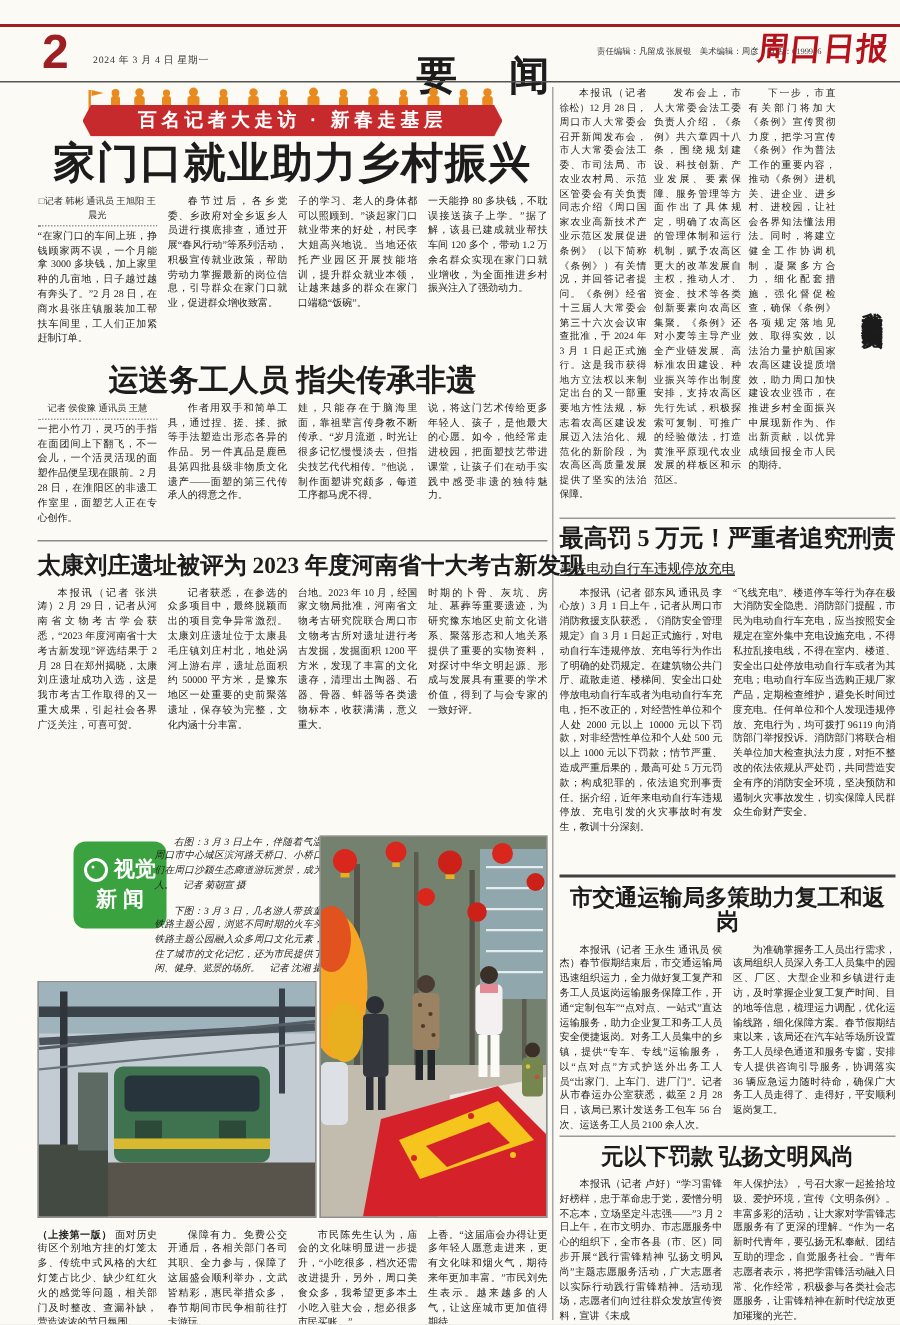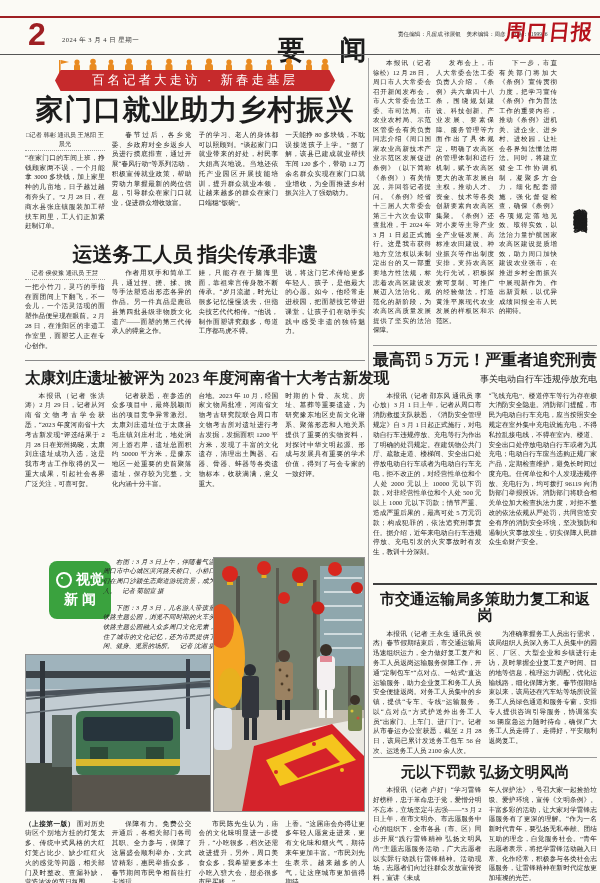--- a/index.html
+++ b/index.html
@@ -22,21 +22,21 @@
   .col{flex:1;font-size:6.7px;line-height:1.46;text-align:justify;overflow:hidden;color:#1d1d1d;}
   .indent{text-indent:2em;}
   .byline{font-size:6.2px;color:#333;text-align:center;border-bottom:1px dotted #999;
           padding-bottom:2px;margin-bottom:2px;text-indent:0;}
   
   .left-col{position:absolute;left:25px;top:58px;width:340px;}
   .banner{width:280px;margin:0 auto;position:relative;}
   .banner-figures{display:block;margin:0 auto;}
   .ribbon{position:relative;margin-top:-4px;height:21px;background:#c62a2c;color:#fff;
           display:flex;align-items:center;justify-content:center;
-          font-family:"Liberation Sans",sans-serif;font-weight:normal;font-size:12.5px;letter-spacing:3px;
+          font-family:"Liberation Sans",sans-serif;font-weight:bold;font-size:12.5px;letter-spacing:3px;
           clip-path:polygon(2% 0,98% 0,100% 50%,98% 100%,2% 100%,0 50%);}
   .h1{font-size:28px;font-weight:bold;text-align:center;letter-spacing:1px;margin:4px 0 2px;line-height:1.1;}
   .cols.a1{height:104px;margin-top:4px;}
   .h2{font-size:20px;font-weight:bold;text-align:center;margin:9px 0 3px;line-height:1.1;}
   .cols.a2{height:84px;}
   .rule{border:0;border-top:1px solid #8a8a8a;margin:8px 0 0;}
   .h3{font-size:15.5px;font-weight:bold;text-align:center;margin:8px 0 4px;line-height:1.15;white-space:nowrap;}
   .cols.a3{height:160px;}
   
   .visual{position:relative;height:256px;margin-top:6px;}
@@ -62,21 +62,21 @@
   .right-col{position:absolute;left:373px;top:58px;width:224px;}
   .r1{position:relative;height:287px;border-bottom:1px solid #999;}
   .r1-cols{position:absolute;left:0;top:0;width:184px;height:287px;display:flex;gap:5px;}
   .r1-col{flex:1;font-size:6.5px;line-height:1.47;text-align:justify;overflow:hidden;}
   .r1-headline{position:absolute;right:0;top:0;width:34px;height:287px;
                writing-mode:vertical-rl;text-orientation:upright;
                font-size:14px;font-weight:bold;letter-spacing:.5px;
                display:flex;align-items:center;justify-content:center;}
   .r2{padding:5px 0 4px;border-bottom:2px solid #404040;}
   .r2h{font-size:16px;font-weight:bold;text-align:center;line-height:1.1;margin:0;}
-  .r2sub{font-size:9px;text-align:right;margin:4px 0 5px;color:#222;}
+  .r2sub{font-size:9px;text-align:left;margin:4px 0 5px;color:#222;text-decoration:underline;}
   .cols.r2c{height:188px;}
   .r3{padding:6px 0 0;border-bottom:1px solid #999;}
   .r3h,.r4h{font-size:15px;font-weight:bold;text-align:center;line-height:1.1;margin:0 0 5px;}
   .cols.r3c{height:128px;}
   .r4{padding:6px 0 0;}
   .cols.r4c{height:112px;}
 </style>
 </head>
 <body>
 

